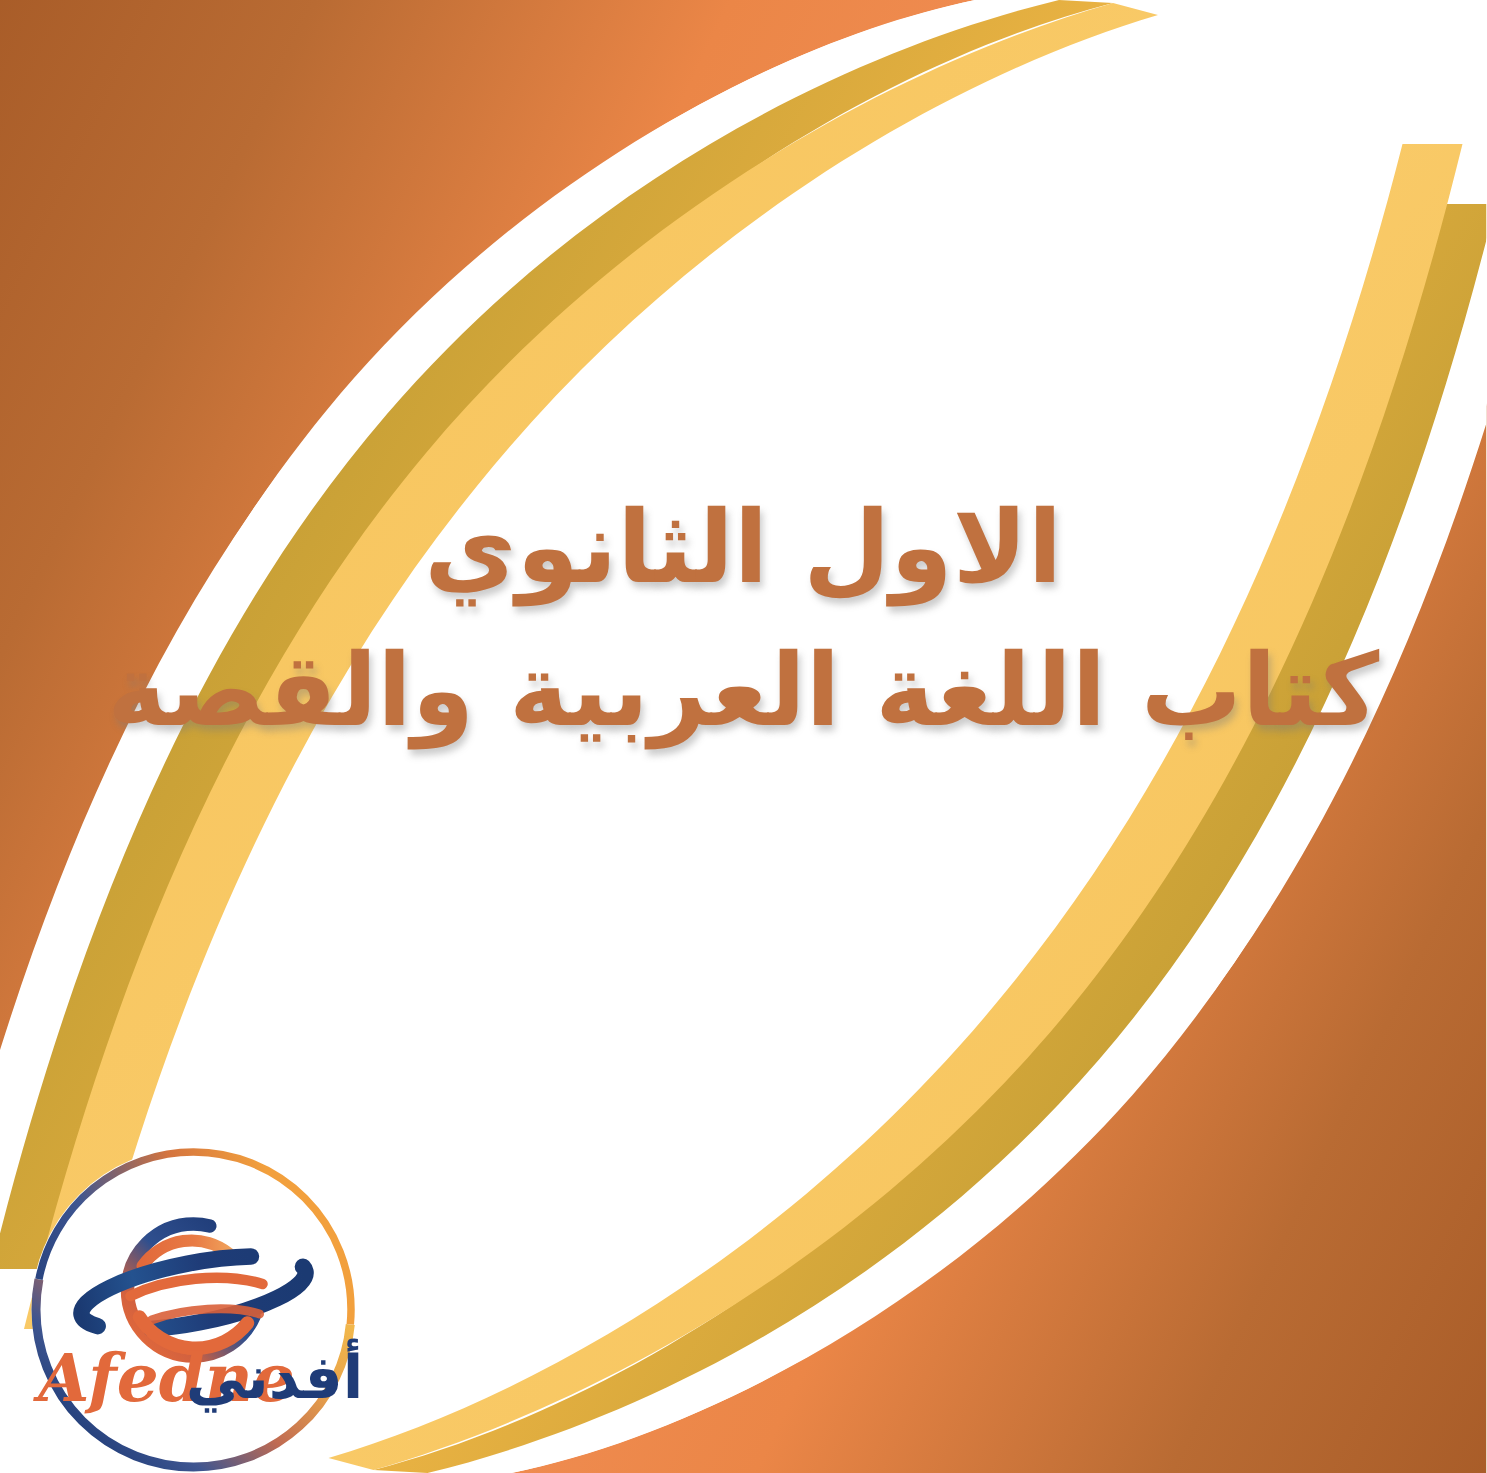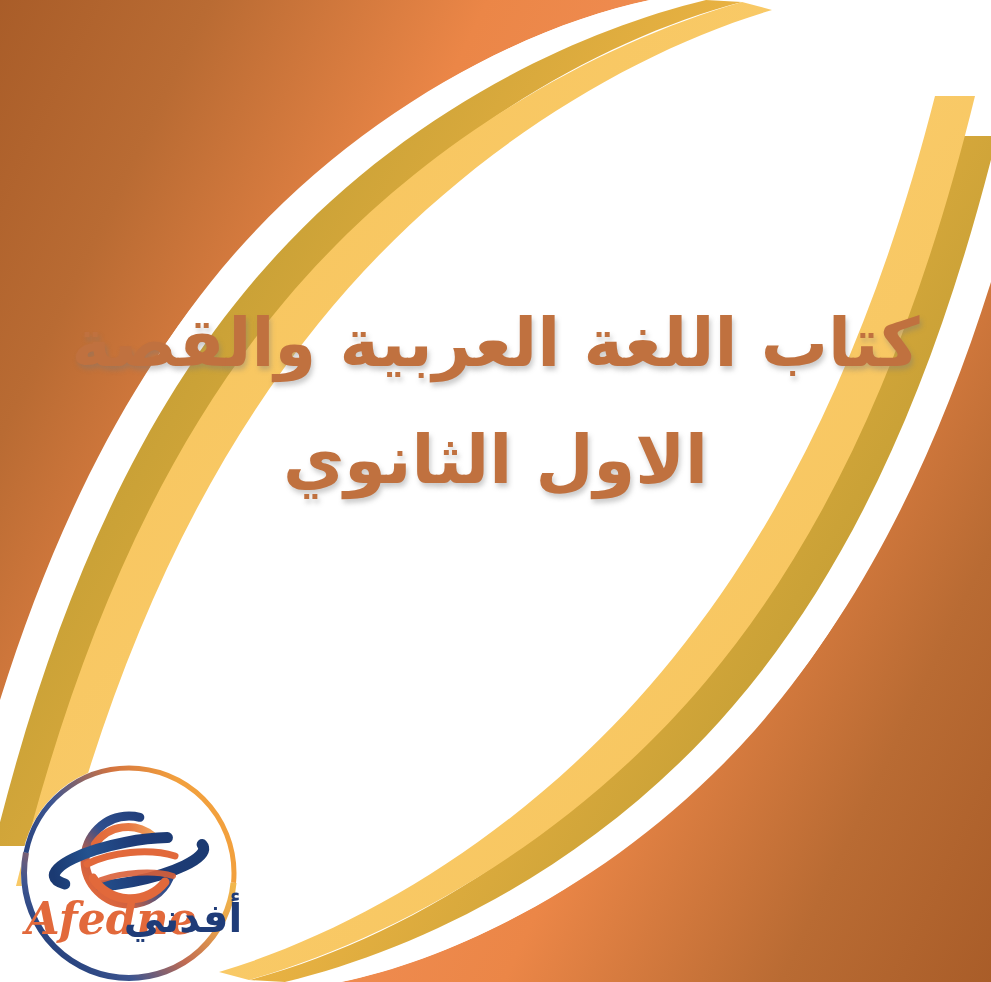--- a/index.html
+++ b/index.html
@@ -155,22 +155,22 @@
       <path fill="url(#gradGoldEdgeBR)" d="M249,980 L219,972
                C367,928 541,822 673,658
                C795,508 879,316 935,96
                L975,96
                C917,332 833,530 707,680
                C573,840 395,938 249,980 Z"></path>
     </g>
   </svg>
 
   <div class="title-block">
+    <div class="title-line title-line-2">الاول الثانوي</div>
     <div class="title-line title-line-1">كتاب اللغة العربية والقصة</div>
-    <div class="title-line title-line-2">الاول الثانوي</div>
   </div>
 
   <div class="logo-badge">
     <svg viewBox="0 0 228 226" width="228" height="226" aria-hidden="true">
       <defs>
         <linearGradient id="ringGrad" x1="0.88" y1="0.08" x2="0.12" y2="0.92">
           <stop offset="0%" stop-color="#F2B33D"></stop>
           <stop offset="18%" stop-color="#F4BE4C"></stop>
           <stop offset="42%" stop-color="#E8A24A"></stop>
           <stop offset="62%" stop-color="#C06B52"></stop>

